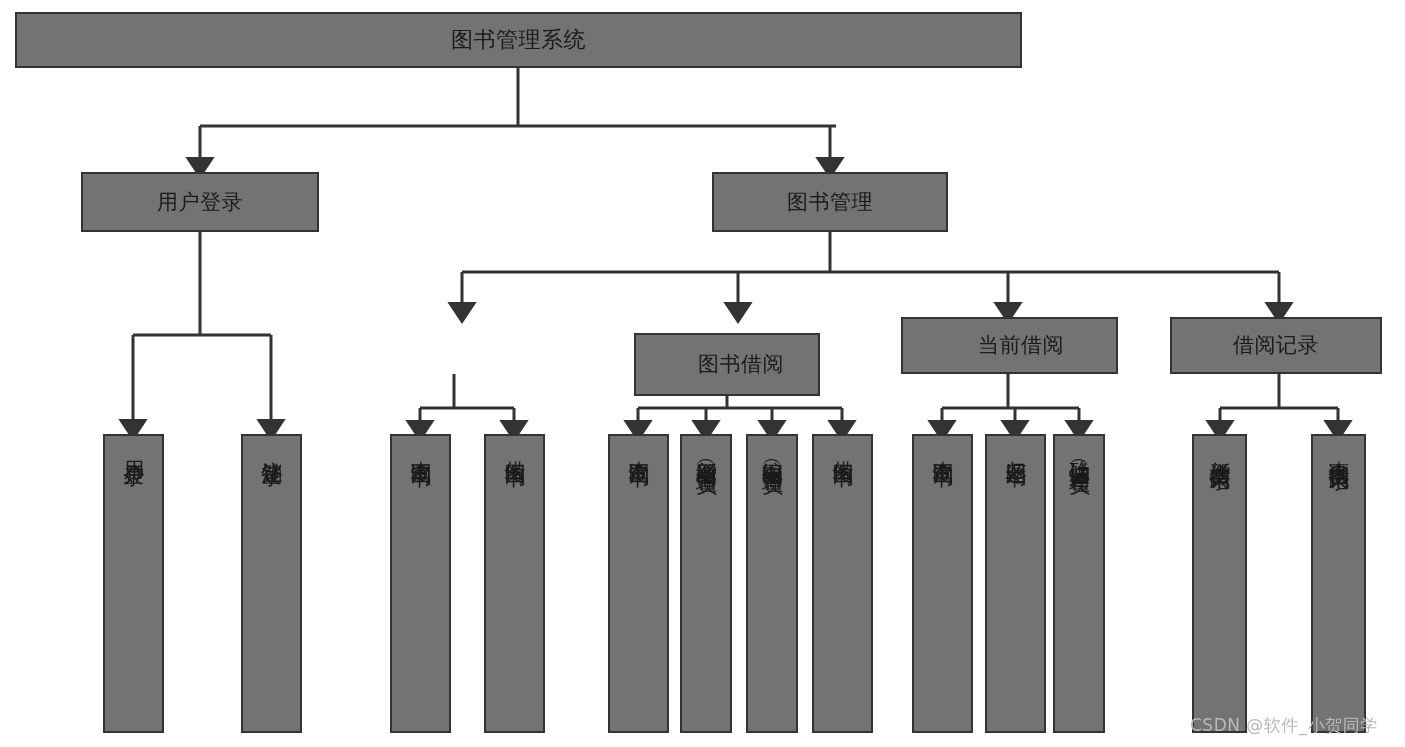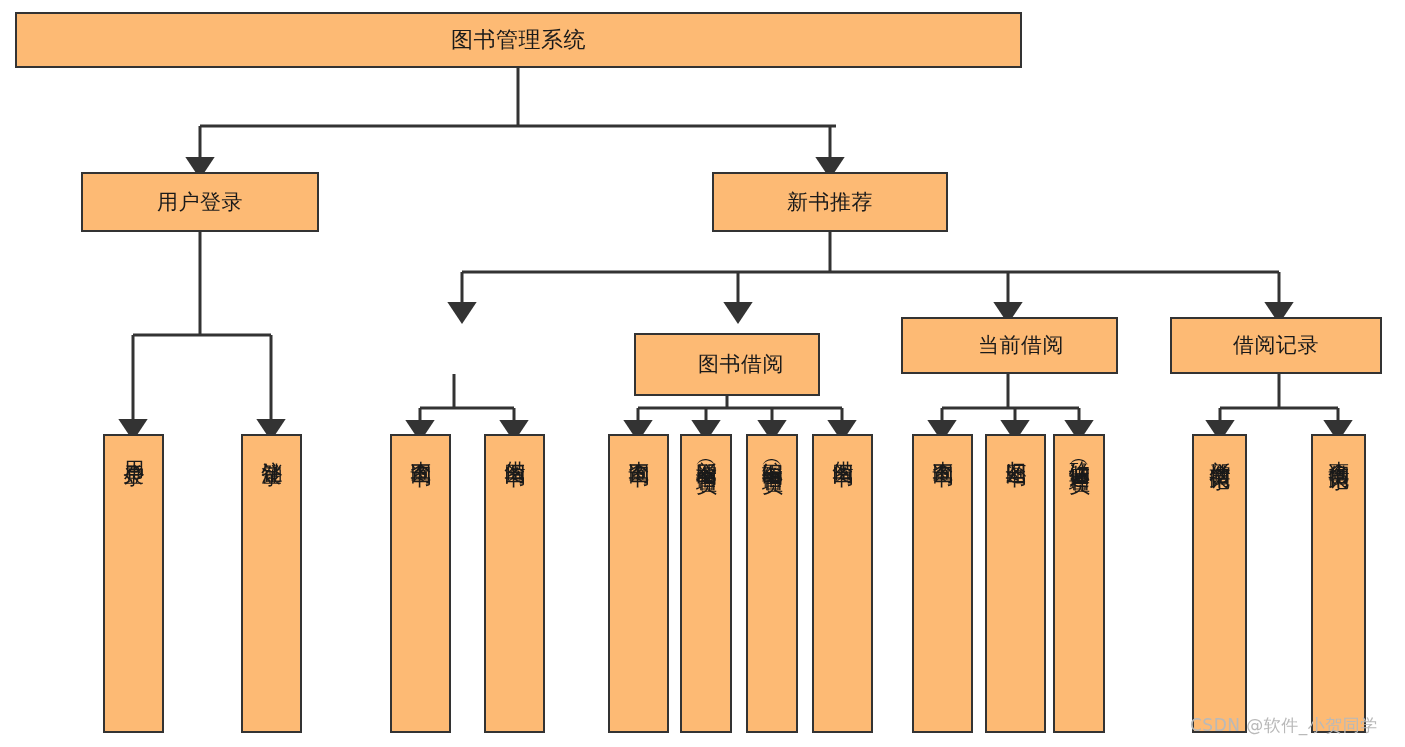--- a/index.html
+++ b/index.html
@@ -22,21 +22,21 @@
     left: 0;
     top: 0;
     width: 1405px;
     height: 747px;
     pointer-events: none;
   }
   .node {
     position: absolute;
     box-sizing: border-box;
     border: 2.5px solid #333333;
-    background: #fdba74;
+    background: #737373;
     display: flex;
     align-items: center;
     justify-content: center;
     color: #1a1a1a;
   }
   .node .lbl {
     display: block;
     line-height: 1.18;
     letter-spacing: 0.5px;
   }
@@ -125,21 +125,21 @@
   </svg>
 
   <div class="node horiz root" style="left:15px; top:12px; width:1007px; height:56px;">
     <span class="lbl">图书管理系统</span>
   </div>
 
   <div class="node horiz" style="left:81px; top:172px; width:238px; height:60px;">
     <span class="lbl">用户登录</span>
   </div>
   <div class="node horiz" style="left:712px; top:172px; width:236px; height:60px;">
-    <span class="lbl">新书推荐</span>
+    <span class="lbl">图书管理</span>
   </div>
 
   <div class="node horiz" style="left:634px; top:333px; width:186px; height:63px;padding-left:28px;">
     <span class="lbl">图书借阅</span>
   </div>
   <div class="node horiz" style="left:901px; top:317px; width:217px; height:57px;padding-left:23px;">
     <span class="lbl">当前借阅</span>
   </div>
   <div class="node horiz" style="left:1170px; top:317px; width:212px; height:57px;">
     <span class="lbl">借阅记录</span>

